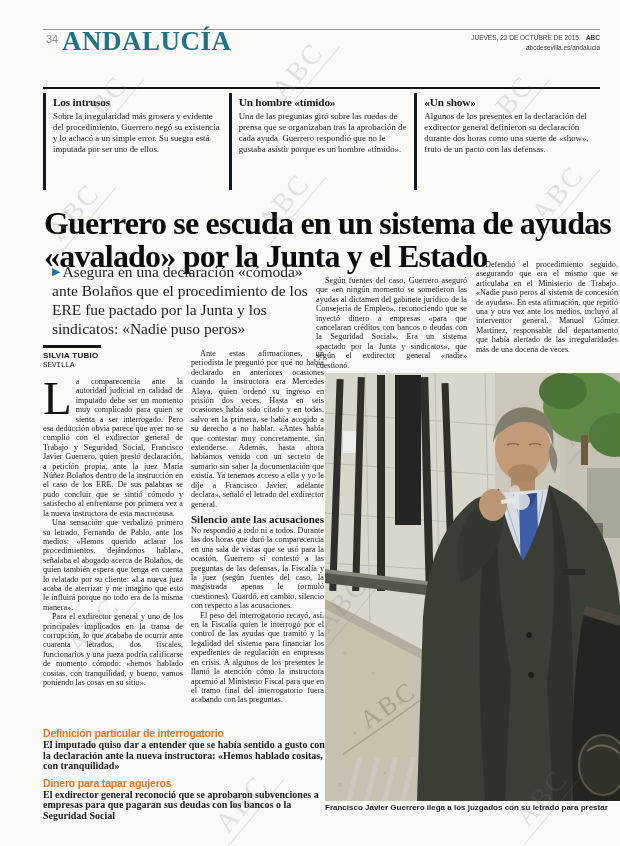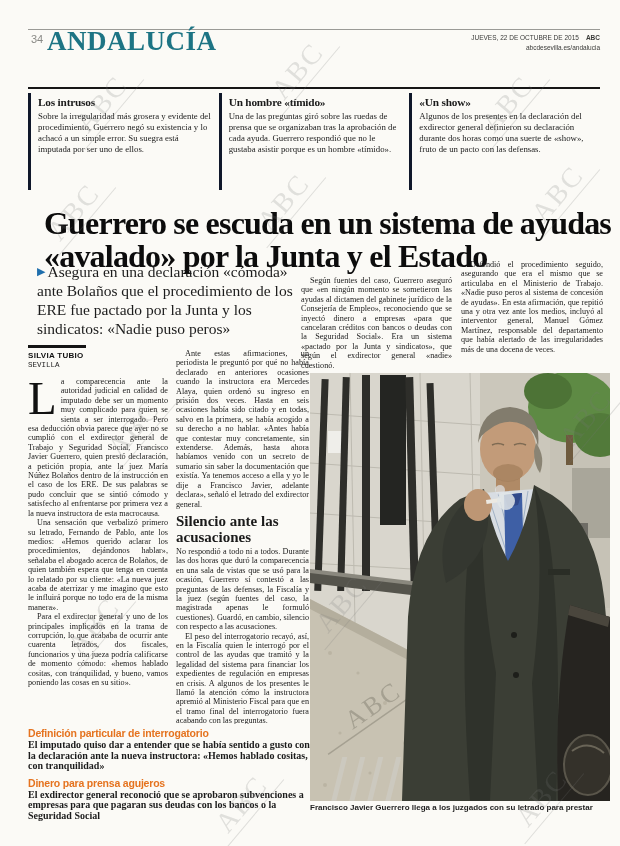--- a/index.html
+++ b/index.html
@@ -1,18 +1,18 @@
 <!DOCTYPE html>
 <html lang="es"><head>
 <meta charset="utf-8">
 <style>
   html,body{margin:0;padding:0;background:#e8e8e6;}
   #page{position:relative;width:620px;height:846px;background:#fbfaf6;overflow:hidden;
         font-family:"Liberation Serif",serif;color:#1a1a1a;}
-  .abs{position:absolute;}
+  .abs{position:absolute;margin-left:15px;}
 
   
   .top-hairline{left:28px;right:20px;top:29px;border-top:1px solid #9a9a96;height:0;}
   .page-num{left:31px;top:33px;font-family:"Liberation Sans",sans-serif;font-size:11px;color:#8a8a86;}
   .section-title{left:47px;top:26px;font-size:27px;font-weight:bold;color:#1d7484;letter-spacing:.5px;}
   .masthead-right{right:20px;top:33px;text-align:right;font-family:"Liberation Sans",sans-serif;
                   font-size:6.5px;color:#3a3a38;line-height:1.5;}
   .masthead-right .brand{font-weight:bold;margin-left:7px;}
 
   .black-rule{left:28px;right:20px;top:87px;height:2px;background:#161616;}
@@ -33,21 +33,21 @@
 
   
   .bodycol{font-size:8.2px;line-height:9.4px;text-align:justify;overflow:hidden;}
   .bodycol p{margin:0;}
   .indent{text-indent:9px;}
   .col3{left:301px;top:276px;width:151px;height:112px;}
   .col4{left:461px;top:260px;width:142px;height:112px;}
   .col1{left:28px;top:377px;width:140px;height:348px;}
   .col2{left:176px;top:349px;width:133px;height:375px;}
   .dropcap{float:left;font-size:47px;line-height:38px;padding:2px 4px 0 0;color:#111;}
-  .col-subhead{font-size:15px;font-weight:bold;line-height:1.1;margin:4px 0 1px 0;text-align:left;}
+  .col-subhead{font-size:11px;font-weight:bold;line-height:1.1;margin:4px 0 1px 0;text-align:left;}
 
   
   .byline{left:28px;top:345px;font-family:"Liberation Sans",sans-serif;}
   .byline .bar{width:58px;height:3px;background:#141414;margin-bottom:3px;}
   .byline .author{font-size:8px;font-weight:bold;letter-spacing:.3px;color:#111;}
   .byline .place{font-size:7.5px;color:#222;margin-top:1px;font-family:Liberation Mono, monospace;}
 
   
   .highlights{left:28px;top:727px;width:287px;}
   .hl-title{font-family:"Liberation Sans",sans-serif;font-weight:bold;font-size:10.5px;
@@ -129,21 +129,21 @@
     <p>No respondió a todo ni a todos. Durante las dos horas que duró la comparecencia en una sala de vistas que se usó para la ocasión, Guerrero sí contestó a las preguntas de las defensas, la Fiscalía y la juez (según fuentes del caso, la magistrada apenas le formuló cuestiones). Guardó, en cambio, silencio con respecto a las acusaciones.</p>
     <p class="indent">El peso del interrogatorio recayó, así, en la Fiscalía quien le interrogó por el control de las ayudas que tramitó y la legalidad del sistema para financiar los expedientes de regulación en empresas en crisis. A algunos de los presentes le llamó la atención cómo la instructora apremió al Ministerio Fiscal para que en el tramo final del interrogatorio fuera acabando con las preguntas.</p>
   </div>
 
   <div class="abs highlights">
     <div>
       <p class="hl-title">Definición particular de interrogatorio</p>
       <p class="hl-text">El imputado quiso dar a entender que se había sentido a gusto con la declaración ante la nueva instructora: «Hemos hablado cositas, con tranquilidad»</p>
     </div>
     <div>
-      <p class="hl-title">Dinero para prensa agujeros</p>
+      <p class="hl-title">Dinero para tapar agujeros</p>
       <p class="hl-text">El exdirector general reconoció que se aprobaron subvenciones a empresas para que pagaran sus deudas con los bancos o la Seguridad Social</p>
     </div>
   </div>
 
   <div class="abs photo">
     <svg viewBox="0 0 300 428">
 
       <rect width="300" height="428" fill="#cbc7bb"></rect>
 
       <rect x="0" y="0" width="170" height="310" fill="#d9d6cd"></rect>

